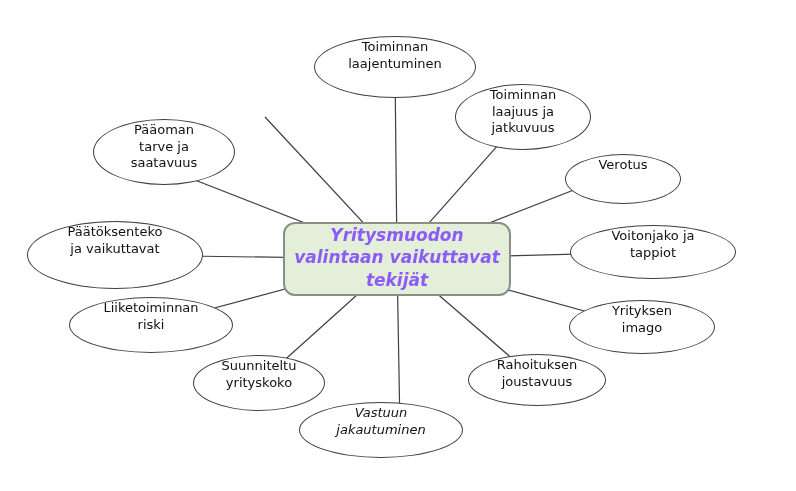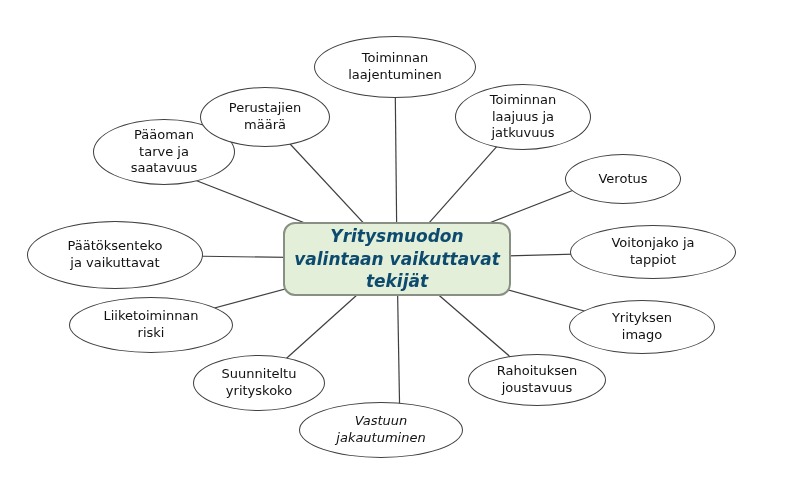--- a/index.html
+++ b/index.html
@@ -19,21 +19,20 @@
   }
   #connector-lines {
     position: absolute;
     left: 0;
     top: 0;
     z-index: 0;
   }
   .node {
     position: absolute;
     display: flex;
-    align-items: center;
     justify-content: center;
     text-align: center;
     box-sizing: border-box;
     z-index: 1;
   }
   .node span {
     white-space: pre-line;
     display: block;
   }
   .ellipse {
@@ -46,21 +45,21 @@
     padding: 2px 6px;
   }
   .center-topic {
     background: var(--center-fill, #e4efda);
     border: 2px solid var(--center-border, #879083);
     border-radius: 12px;
     font-size: 17px;
     font-weight: bold;
     font-style: italic;
     line-height: 1.32;
-    color: #0c4a6e;
+    color: #8b5cf6;
   }
 </style>
 </head>
 <body>
 
 <div class="canvas">
   <svg id="connector-lines" width="796" height="491">
       <line x1="397" y1="259" x2="395" y2="67" stroke="#3f3f3f" stroke-width="1.2"></line>
       <line x1="397" y1="259" x2="523" y2="117" stroke="#3f3f3f" stroke-width="1.2"></line>
       <line x1="397" y1="259" x2="602" y2="179" stroke="#3f3f3f" stroke-width="1.2"></line>
@@ -119,17 +118,13 @@
     </div>
   <div class="node ellipse" style="left: 27px; top: 221px; width: 176px; height: 68px;">
       <span>Päätöksenteko
 ja vaikuttavat</span>
     </div>
   <div class="node ellipse" style="left: 93px; top: 119px; width: 142px; height: 66px;">
       <span>Pääoman
 tarve ja
 saatavuus</span>
     </div>
-  <div class="node ellipse" style="left: 200px; top: 87px; width: 130px; height: 60px;">
-      <span>Perustajien
-määrä</span>
-    </div>
 </div>
 
 </body></html>

